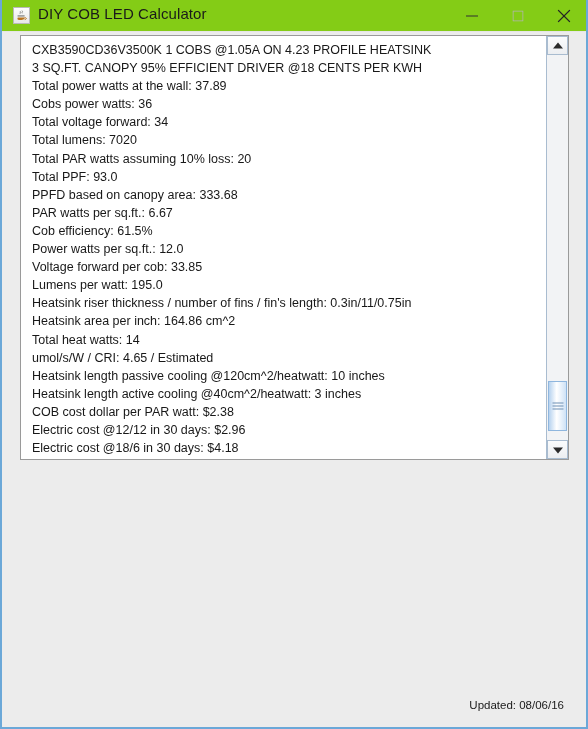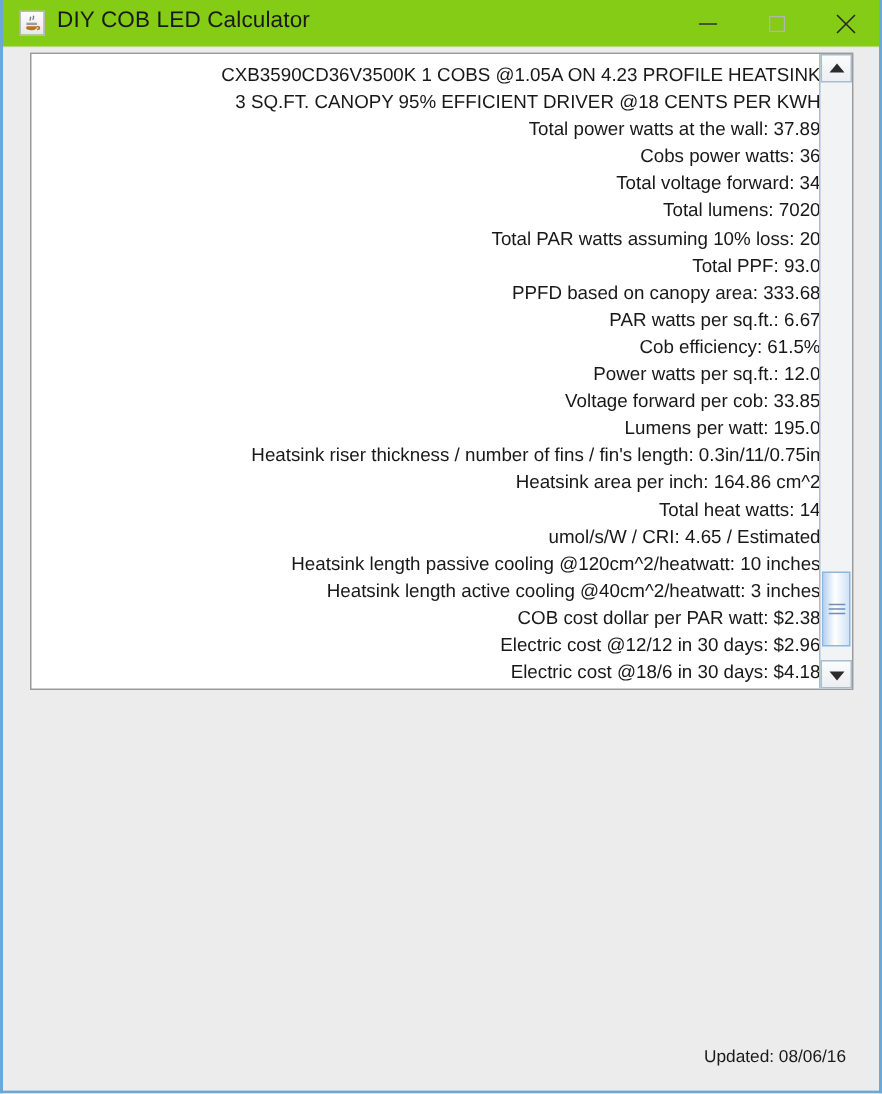--- a/index.html
+++ b/index.html
@@ -74,21 +74,21 @@
     left: 0; top: 0;
     width: 526px; height: 100%;
     box-sizing: border-box;
     padding: 5px 0 0 11px;
     overflow: hidden;
     font-size: 12.5px;
     line-height: 18.1px;
     color: #181818;
     white-space: pre;
   }
-  #output-text div { white-space: pre; text-align: right; }
+  #output-text div { white-space: pre; }
 
   #vscroll {
     position: absolute;
     right: 0; top: 0;
     width: 22px; height: 100%;
     background: #f2f3f5;
     border-left: 1px solid #a9bcd0;
     box-sizing: border-box;
   }
   .sb-btn {

